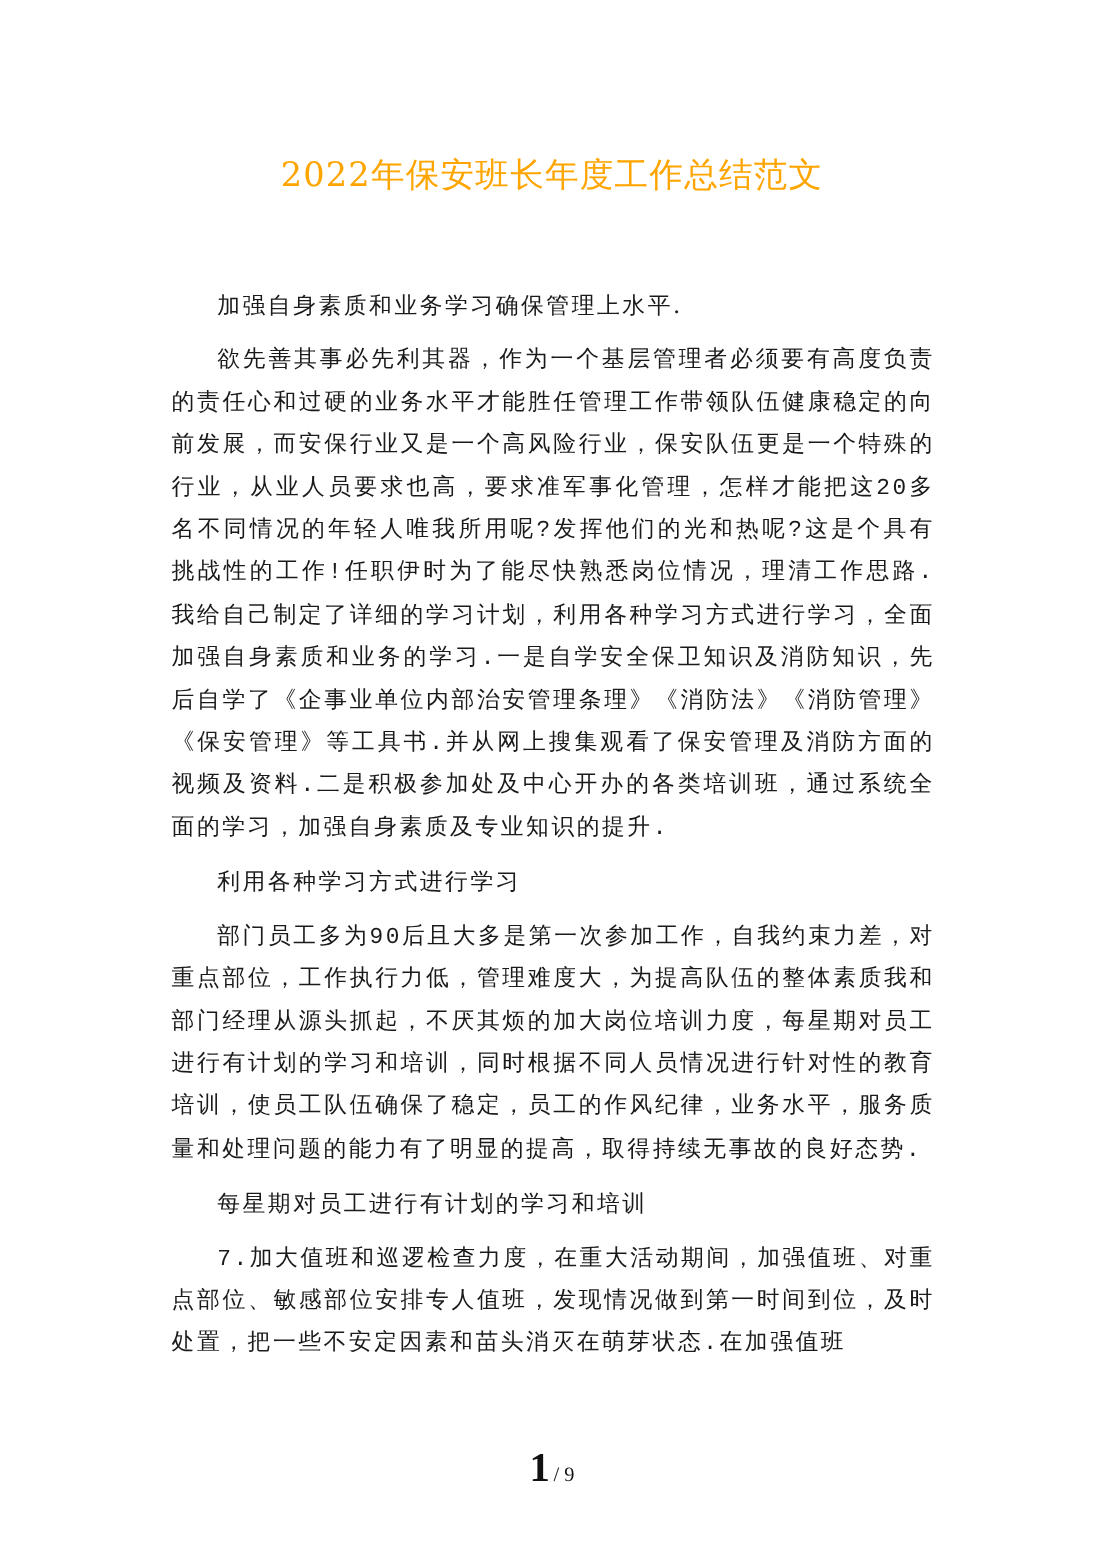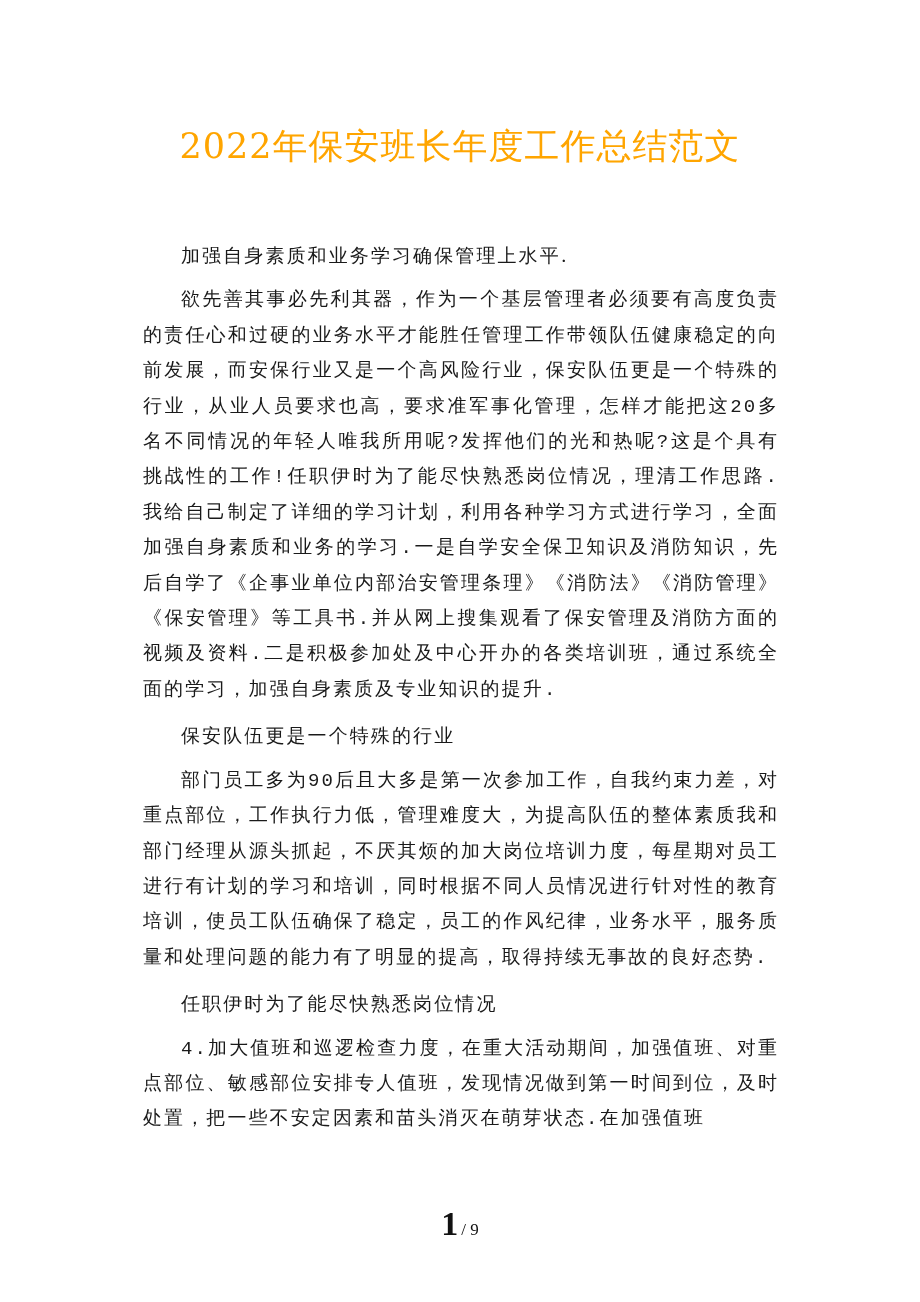--- a/index.html
+++ b/index.html
@@ -21,21 +21,21 @@
       top: 0;
       width: 920px;
       height: 1302px;
     }
     .title {
       position: absolute;
       left: 0;
       top: 118px;
       width: 920px;
       text-align: center;
-      font-size: 35px;
+      font-size: 28px;
       line-height: 56px;
       color: #ffa500;
       letter-spacing: 1px;
       font-family: "DejaVu Serif", "Liberation Serif", serif;
     }
     .body-text {
       position: absolute;
       left: 143px;
       top: 238px;
       width: 636px;
@@ -74,22 +74,22 @@
   </style>
 </head>
 <body>
 
 <div class="page">
   <h1 class="title" style="margin:0;font-weight:normal;">2022年保安班长年度工作总结范文</h1>
 
   <div class="body-text">
     <p class="heading-para">加强自身素质和业务学习确保管理上水平.</p>
     <p class="para">欲先善其事必先利其器，作为一个基层管理者必须要有高度负责的责任心和过硬的业务水平才能胜任管理工作带领队伍健康稳定的向前发展，而安保行业又是一个高风险行业，保安队伍更是一个特殊的行业，从业人员要求也高，要求准军事化管理，怎样才能把这20多名不同情况的年轻人唯我所用呢?发挥他们的光和热呢?这是个具有挑战性的工作!任职伊时为了能尽快熟悉岗位情况，理清工作思路.我给自己制定了详细的学习计划，利用各种学习方式进行学习，全面加强自身素质和业务的学习.一是自学安全保卫知识及消防知识，先后自学了《企事业单位内部治安管理条理》《消防法》《消防管理》《保安管理》等工具书.并从网上搜集观看了保安管理及消防方面的视频及资料.二是积极参加处及中心开办的各类培训班，通过系统全面的学习，加强自身素质及专业知识的提升.</p>
-    <p class="heading-para">保安队伍更是一个特殊的行业</p>
+    <p class="heading-para">利用各种学习方式进行学习</p>
     <p class="para">部门员工多为90后且大多是第一次参加工作，自我约束力差，对重点部位，工作执行力低，管理难度大，为提高队伍的整体素质我和部门经理从源头抓起，不厌其烦的加大岗位培训力度，每星期对员工进行有计划的学习和培训，同时根据不同人员情况进行针对性的教育培训，使员工队伍确保了稳定，员工的作风纪律，业务水平，服务质量和处理问题的能力有了明显的提高，取得持续无事故的良好态势.</p>
-    <p class="heading-para">任职伊时为了能尽快熟悉岗位情况</p>
-    <p class="para">4.加大值班和巡逻检查力度，在重大活动期间，加强值班、对重点部位、敏感部位安排专人值班，发现情况做到第一时间到位，及时处置，把一些不安定因素和苗头消灭在萌芽状态.在加强值班</p>
+    <p class="heading-para">每星期对员工进行有计划的学习和培训</p>
+    <p class="para">7.加大值班和巡逻检查力度，在重大活动期间，加强值班、对重点部位、敏感部位安排专人值班，发现情况做到第一时间到位，及时处置，把一些不安定因素和苗头消灭在萌芽状态.在加强值班</p>
   </div>
 
   <div class="footer">
     <span class="page-current">1</span><span class="page-sep">/ 9</span>
   </div>
 </div>
 
 </body></html>

